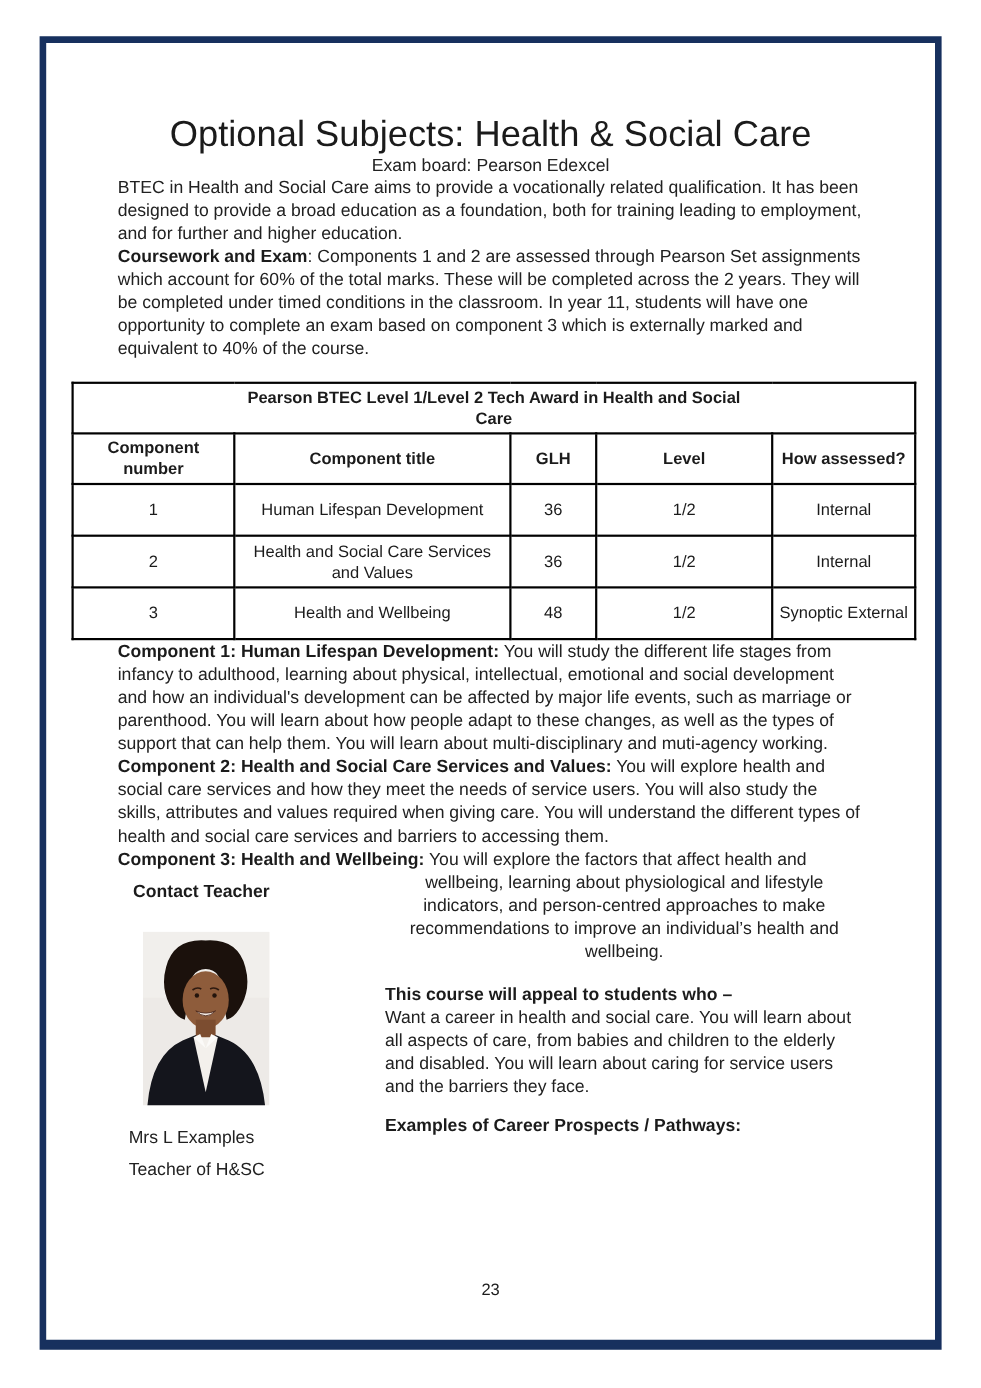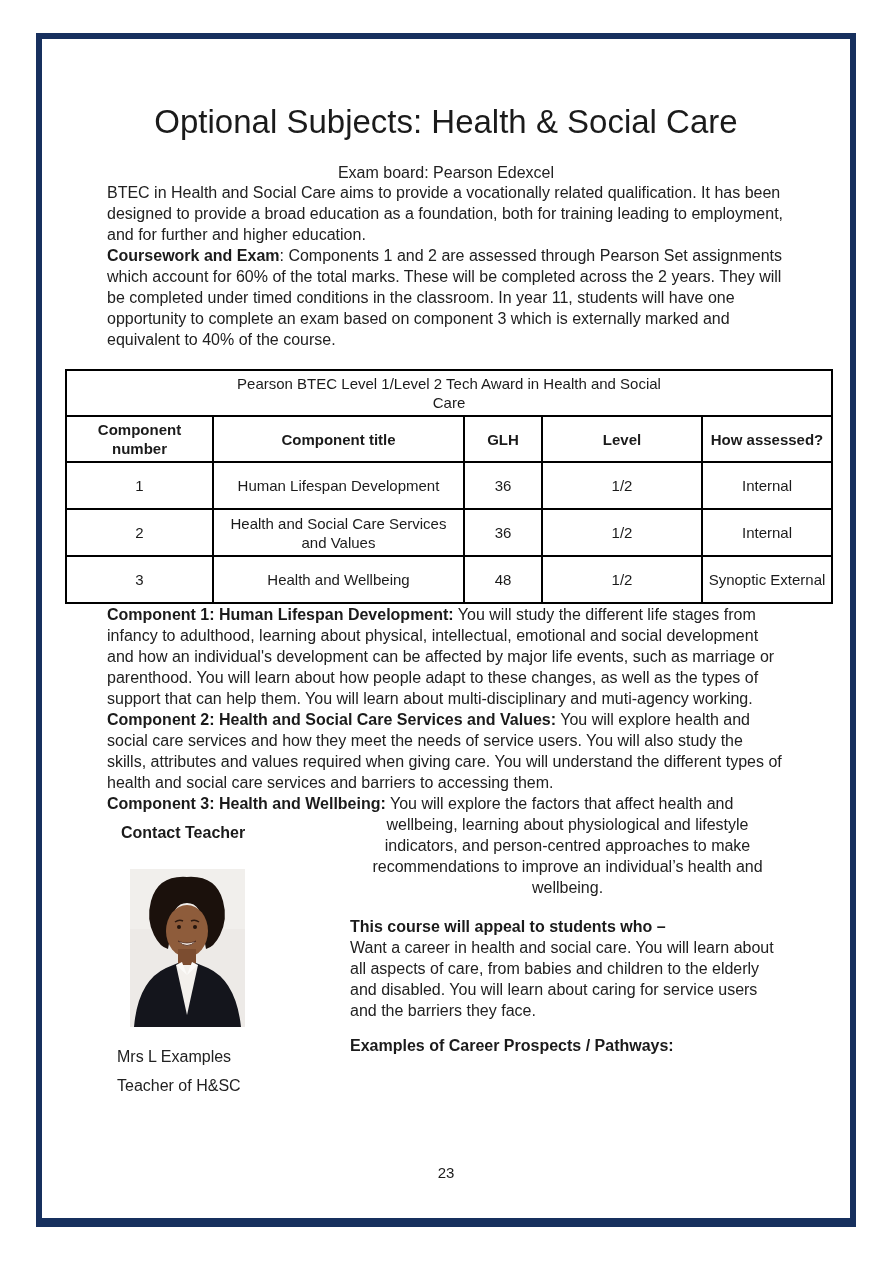--- a/index.html
+++ b/index.html
@@ -25,21 +25,21 @@
     margin:0;
     font-size:33px;
     font-weight:400;
     text-align:center;
     color:#1b1b1b;
     letter-spacing:0px;
   }
   .subtitle{
     text-align:center;
     font-size:16px;
-    margin-top:23px;
+    margin-top:1px;
     color:#212121;
   }
   p.body{
     font-size:16px;
     line-height:21px;
     margin:0;
   }
   .intro{margin-top:22px;}
   .coursework{margin-top:11px;}
   b{font-weight:700;color:#1b1b1b;}
@@ -52,21 +52,21 @@
   table.course td{
     border:2px solid #000;
     font-size:15px;
     line-height:19px;
     text-align:center;
     vertical-align:middle;
     padding:3px 4px;
     color:#1b1b1b;
   }
   td.cap{
-    font-weight:400;
+    font-weight:700;
     white-space:pre-line;
     height:36px;
     border-radius:23px;
   }
   tr.head td{font-weight:700;height:38px;}
   tr.datarow td{height:39px;}
   .c1{width:147px;}
   .c2{width:251px;}
   .c3{width:78px;}
   .c4{width:160px;}

